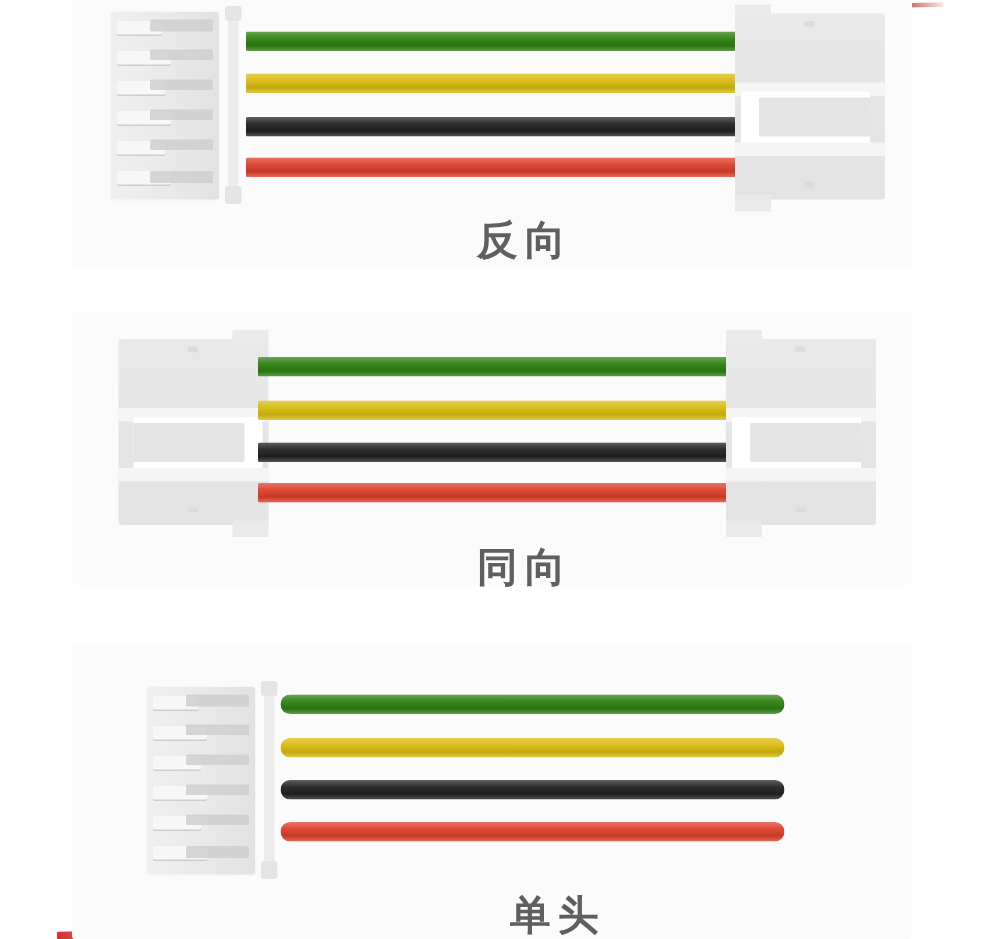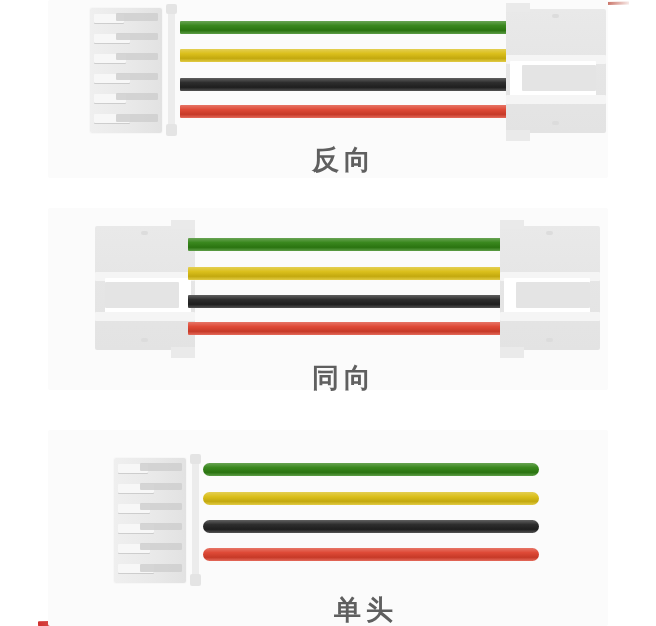--- a/index.html
+++ b/index.html
@@ -25,22 +25,23 @@
 
   
   .panel-bg {
     position: absolute;
     background: #fbfbfb;
     border-radius: 2px;
   }
 
   .panel {
     position: absolute;
-    left: 16px;
+    left: 0;
     width: 532px;
+    padding-left: 22px;
   }
 
   
   .wire {
     position: absolute;
     border-radius: 1px;
   }
   .wire.green  { background: linear-gradient(to bottom, #3f9a22 0%, #2f8112 45%, #4aa828 100%); }
   .wire.yellow { background: linear-gradient(to bottom, #e8cf2a 0%, #d9bc10 45%, #ecd73c 100%); }
   .wire.black  { background: linear-gradient(to bottom, #3d3d3d 0%, #222222 45%, #4a4a4a 100%); }

